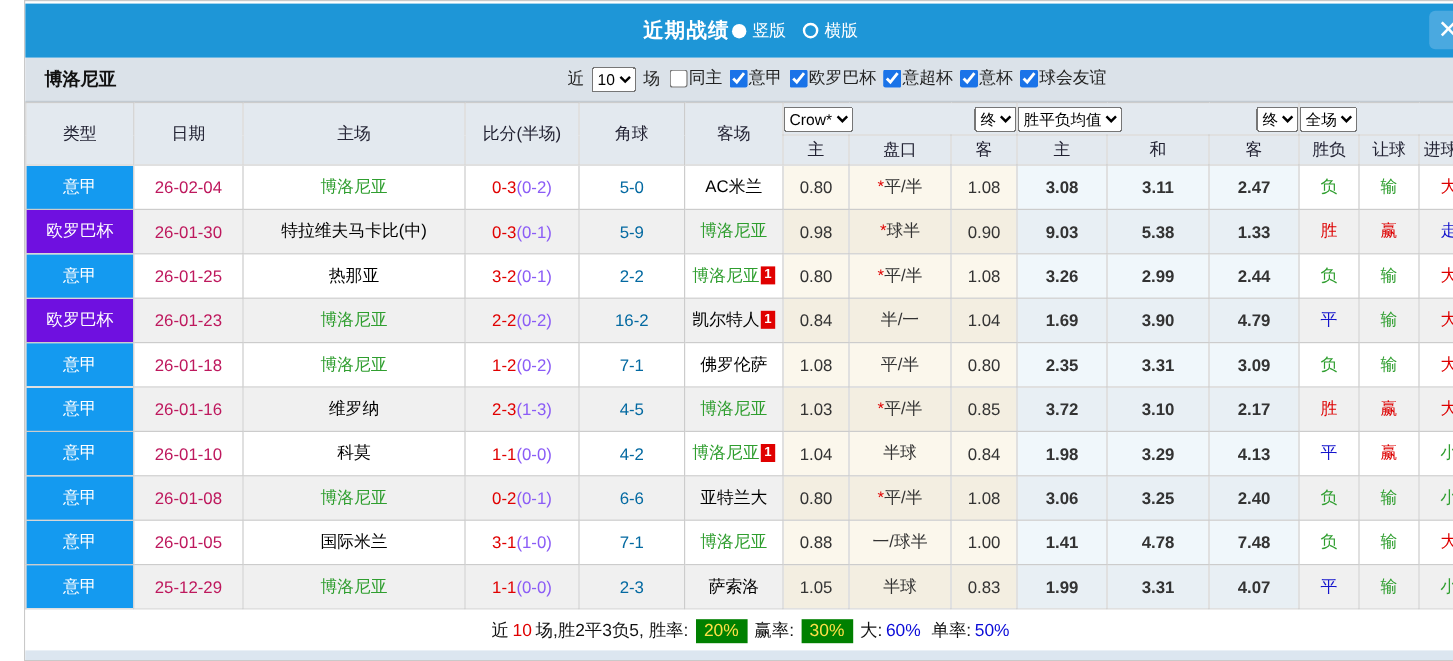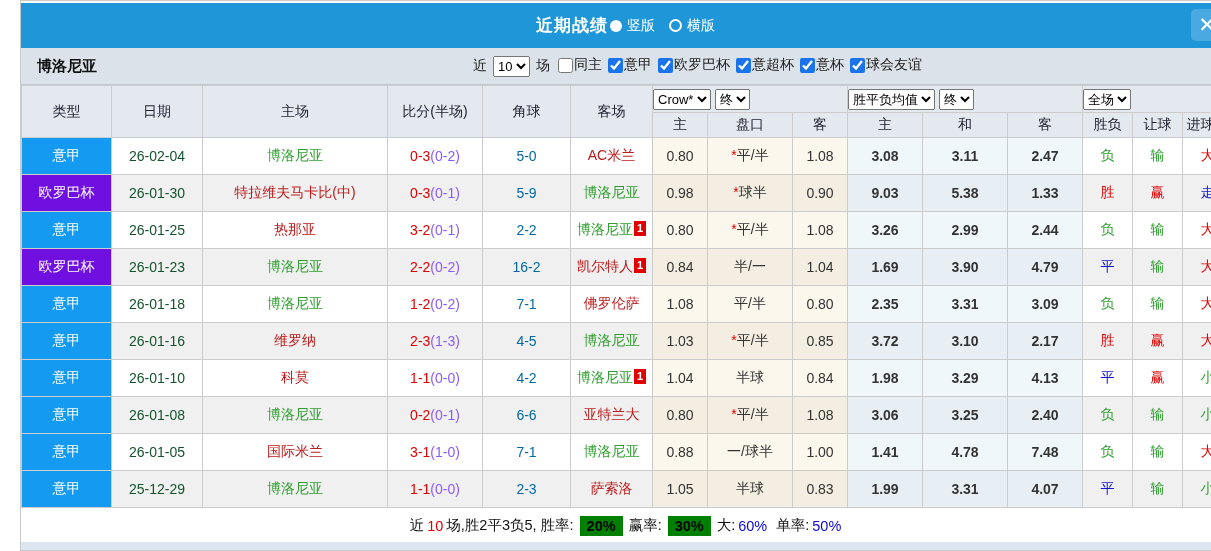--- a/index.html
+++ b/index.html
@@ -34,52 +34,52 @@
   .filter-controls label { display: inline-flex; align-items: center; justify-content: space-between; }
   .filter-controls input[type="checkbox"] { width: 15px; height: 15px; accent-color: #1a73e8; margin: 0 1px 0 6px; }
   .cb-first { margin-right: 6px; }
   
   table { width: 1211px; border-collapse: collapse; table-layout: fixed; font-size: 14px; }
   th, td { border: 1px solid #ccc; text-align: center; overflow: hidden; white-space: nowrap; }
   thead th { background: #e3e9ef; color: #223; font-weight: normal; }
   thead tr.hdr1 th { height: 27px; border-bottom: none; }
   thead tr.hdr1 th.spanhdr { border-bottom: 1px solid #ccc; }
   thead tr.hdr2 th { height: 25px; }
-  thead .ddcell { display: flex; align-items: center; justify-content: flex-start; gap: 4px; }
+  thead .ddcell { display: flex; align-items: center; justify-content: space-between; gap: 24px; }
   thead select { font-size: 13px; height: 21px; }
   tbody tr { height: 37px; background: #fff; }
   tbody tr:nth-child(even) { background: #f0f0f0; }
   td.league { color: #fff; }
   td.league.blue { background: #149af0; }
   td.league.purple { background: #6f10e0; }
-  td.date { color: #14532d; }
+  td.date { color: #be185d; }
   td.hcp, td.line { background: #fbf7ec; color: #333; }
   tbody tr:nth-child(even) td.hcp, tbody tr:nth-child(even) td.line { background: #f3eee1; }
   td.avg { background: #f0f7fb; color: #333; font-weight: bold; }
   tbody tr:nth-child(even) td.avg { background: #e8eff4; }
   .teamgreen { color: #2f9e2f; }
-  .teamblack { color: #b91c1c; }
+  .teamblack { color: #000000; }
   .score-main { color: #e00000; }
   .score-half { color: #8b5cf6; }
   td.corner { color: #0369a1; }
   .star { color: #e00000; }
   .c-red { color: #dd0000; }
   .c-green { color: #2f9e2f; }
   .c-blue { color: #1414cc; }
   .badge1 {
     display: inline-block; background: #e00000; color: #fff; font-size: 11px;
     line-height: 1; padding: 2px 3px; margin-left: 1px; vertical-align: 2px; font-weight: bold;
   }
   
   .footer {
     height: 35px; display: flex; align-items: center; justify-content: center;
     font-size: 14.5px; color: #111; gap: 3px; background: #fff;
   }
   .footer .red { color: #e00000; }
-  .footer .pct-badge { background: #008000; color: #000000; font-weight: bold; padding: 2px 7px; margin: 0 3px; }
+  .footer .pct-badge { background: #008000; color: #fde047; font-weight: normal; padding: 2px 7px; margin: 0 3px; }
   .footer .blueval { color: #0a0ad8; }
   .bottomstrip { height: 8px; background: #dce6f0; position: absolute; bottom: 0; left: 0; right: 0; }
 </style>
 </head>
 <body>
 
 <div class="widget">
 
   <div class="titlebar">
     <span class="title">近期战绩</span>

